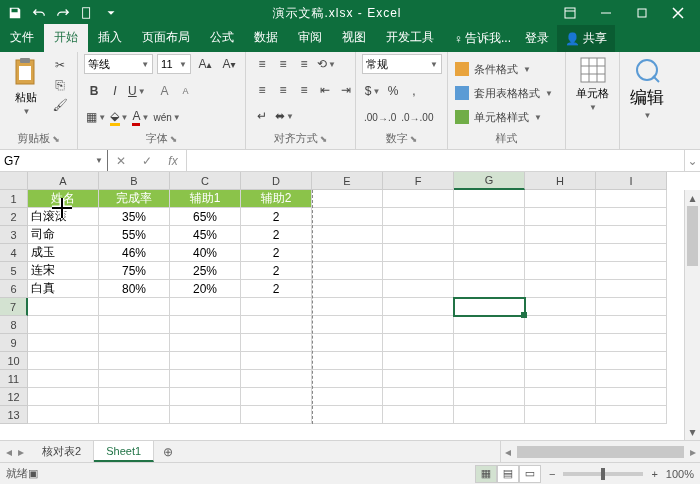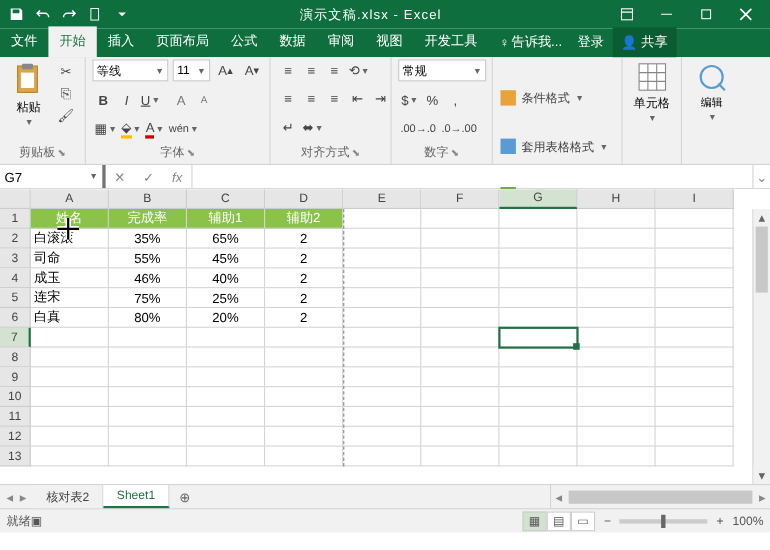--- a/index.html
+++ b/index.html
@@ -26,25 +26,25 @@
 .small-stack{display:flex;flex-direction:column;gap:2px;padding-top:2px;}
 .small-btn{width:20px;height:18px;display:flex;align-items:center;justify-content:center;color:#444;}
 .font-top{display:flex;gap:4px;align-items:center;margin-bottom:3px;}
 .font-name{width:74px;height:20px;border:1px solid #c8c8c8;background:#fff;font-size:11px;padding:1px 3px;display:flex;align-items:center;justify-content:space-between;}
 .font-size{width:36px;height:20px;border:1px solid #c8c8c8;background:#fff;font-size:11px;padding:1px 3px;display:flex;align-items:center;justify-content:space-between;}
 .btn-row{display:flex;gap:1px;margin-bottom:2px;}
 .rbtn{min-width:20px;height:20px;display:flex;align-items:center;justify-content:center;color:#444;padding:0 2px;}
 .rbtn.dd{padding-right:1px;}
 .caron{font-size:8px;color:#666;margin-left:1px;}
 .num-combo{width:80px;height:20px;border:1px solid #c8c8c8;background:#fff;font-size:11px;padding:1px 3px;display:flex;align-items:center;justify-content:space-between;margin-bottom:3px;}
-.style-row{display:flex;align-items:center;gap:4px;height:22px;font-size:11px;color:#444;margin-top:20px;}
+.style-row{display:flex;align-items:center;gap:4px;height:22px;font-size:11px;color:#444;}
 .style-row svg{width:16px;height:16px;}
 .launcher{font-size:9px;color:#888;}
 .namebox-row{background:#fff;border-bottom:1px solid #d4d4d4;height:22px;display:flex;align-items:stretch;}
-.namebox{width:96px;border-right:3px solid #737373;display:flex;align-items:center;padding:0 4px;font-size:12px;justify-content:space-between;}
+.namebox{width:108px;border-right:1px solid #737373;display:flex;align-items:center;padding:0 4px;font-size:12px;justify-content:space-between;}
 .fx-btns{display:flex;align-items:center;border-right:1px solid #d4d4d4;}
 .fx-btn{width:26px;display:flex;align-items:center;justify-content:center;color:#888;font-size:12px;}
 .formula-bar{flex:1;padding:0 6px;display:flex;align-items:center;}
 .grid-wrap{position:relative;height:268px;overflow:hidden;background:#fff;}
 .grid{display:grid;grid-template-columns:28px repeat(9,71px);}
 .colhdr,.rowhdr{background:#e6e6e6;border:1px solid #ccc;border-top:none;border-left:none;font-size:11px;color:#444;display:flex;align-items:center;justify-content:center;height:18px;}
 .colhdr.sel{background:#d3e2d1;border-bottom:2px solid #217346;}
 .rowhdr{height:18px;}
 .rowhdr.sel{background:#d3e2d1;border-right:2px solid #217346;}
 .corner{background:#e6e6e6;border:1px solid #ccc;border-top:none;border-left:none;height:18px;}
@@ -316,21 +316,21 @@
     <div class="rgroup-label"></div>
   </div>
 
   <div class="rgroup" style="width:54px;border-right:none">
     <div class="rgroup-body" style="justify-content:center">
         <div class="paste-big">
           <svg width="28" height="28" viewBox="0 0 28 28">
             <circle cx="14" cy="14" r="10" fill="none" stroke="#5b9bd5" stroke-width="2"></circle>
             <path d="M20 20l6 6" stroke="#5b9bd5" stroke-width="2"></path>
           </svg>
-          <span style="font-size:10px">编辑</span>
+          <span style="font-size:17px">编辑</span>
           <span class="caron">▼</span>
         </div>
       </div>
     <div class="rgroup-label"></div>
   </div>
 </div>
 
 <div class="namebox-row">
   <div class="namebox">
       <span>G7</span>

